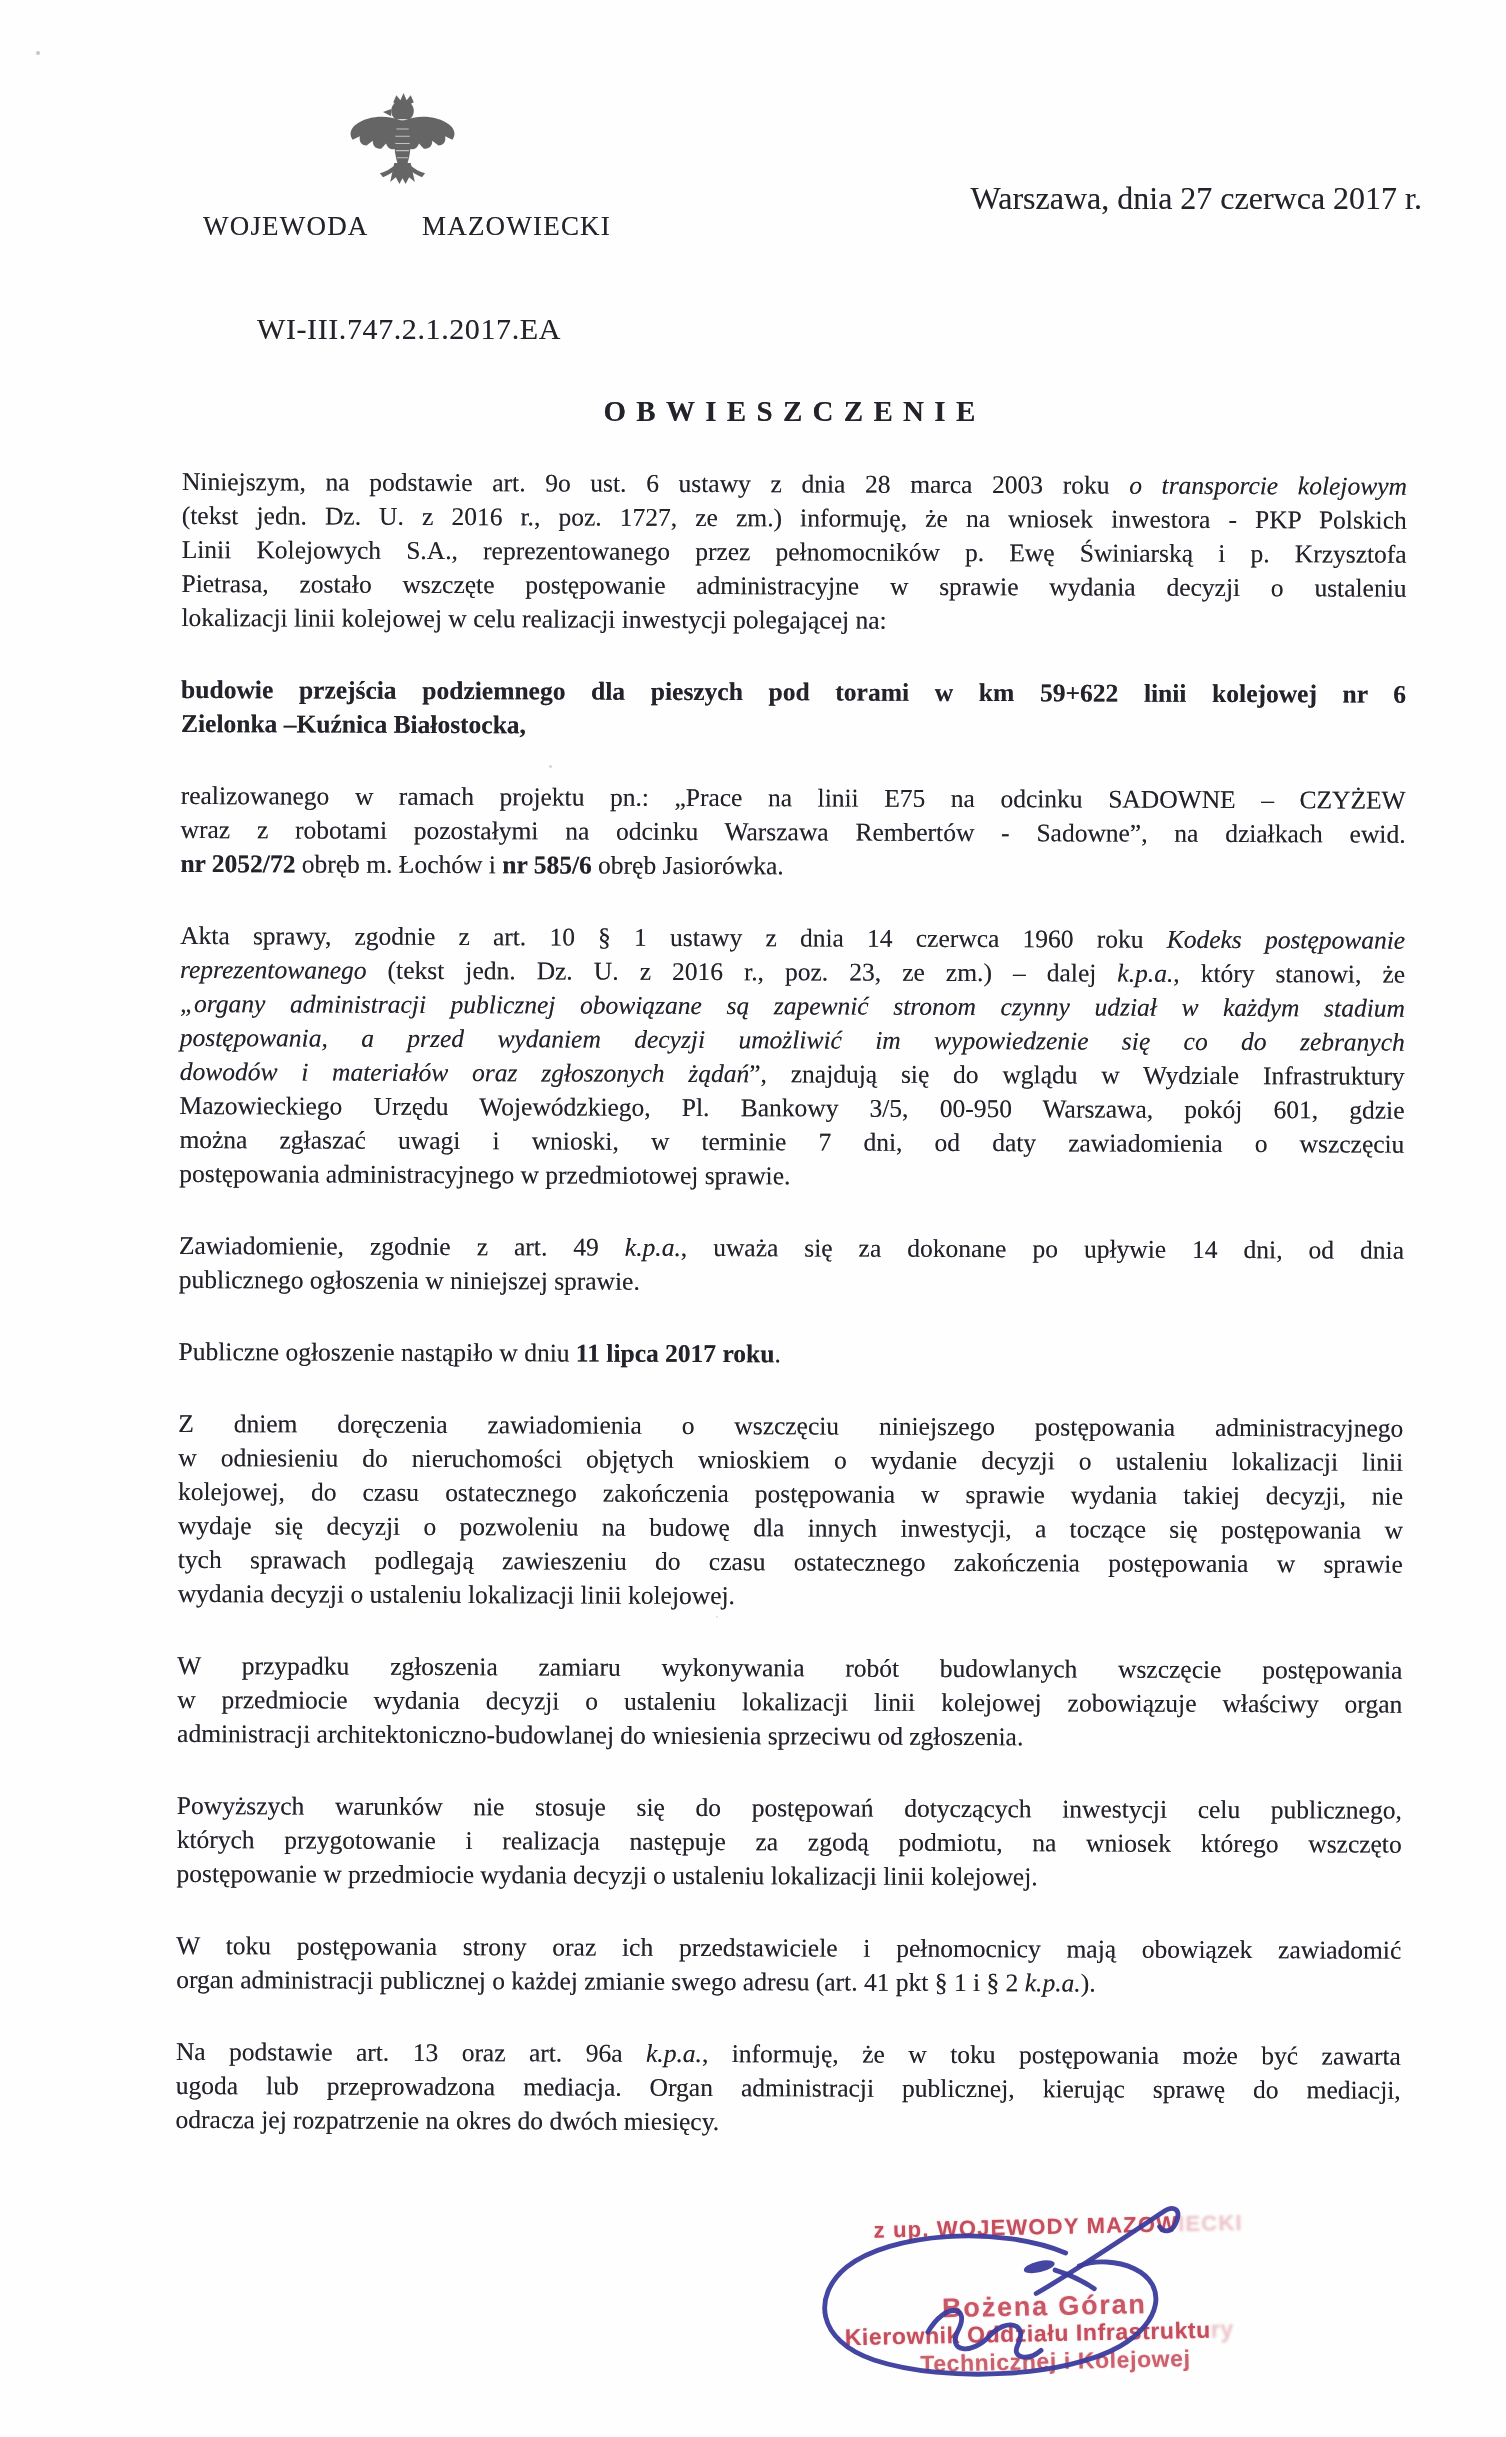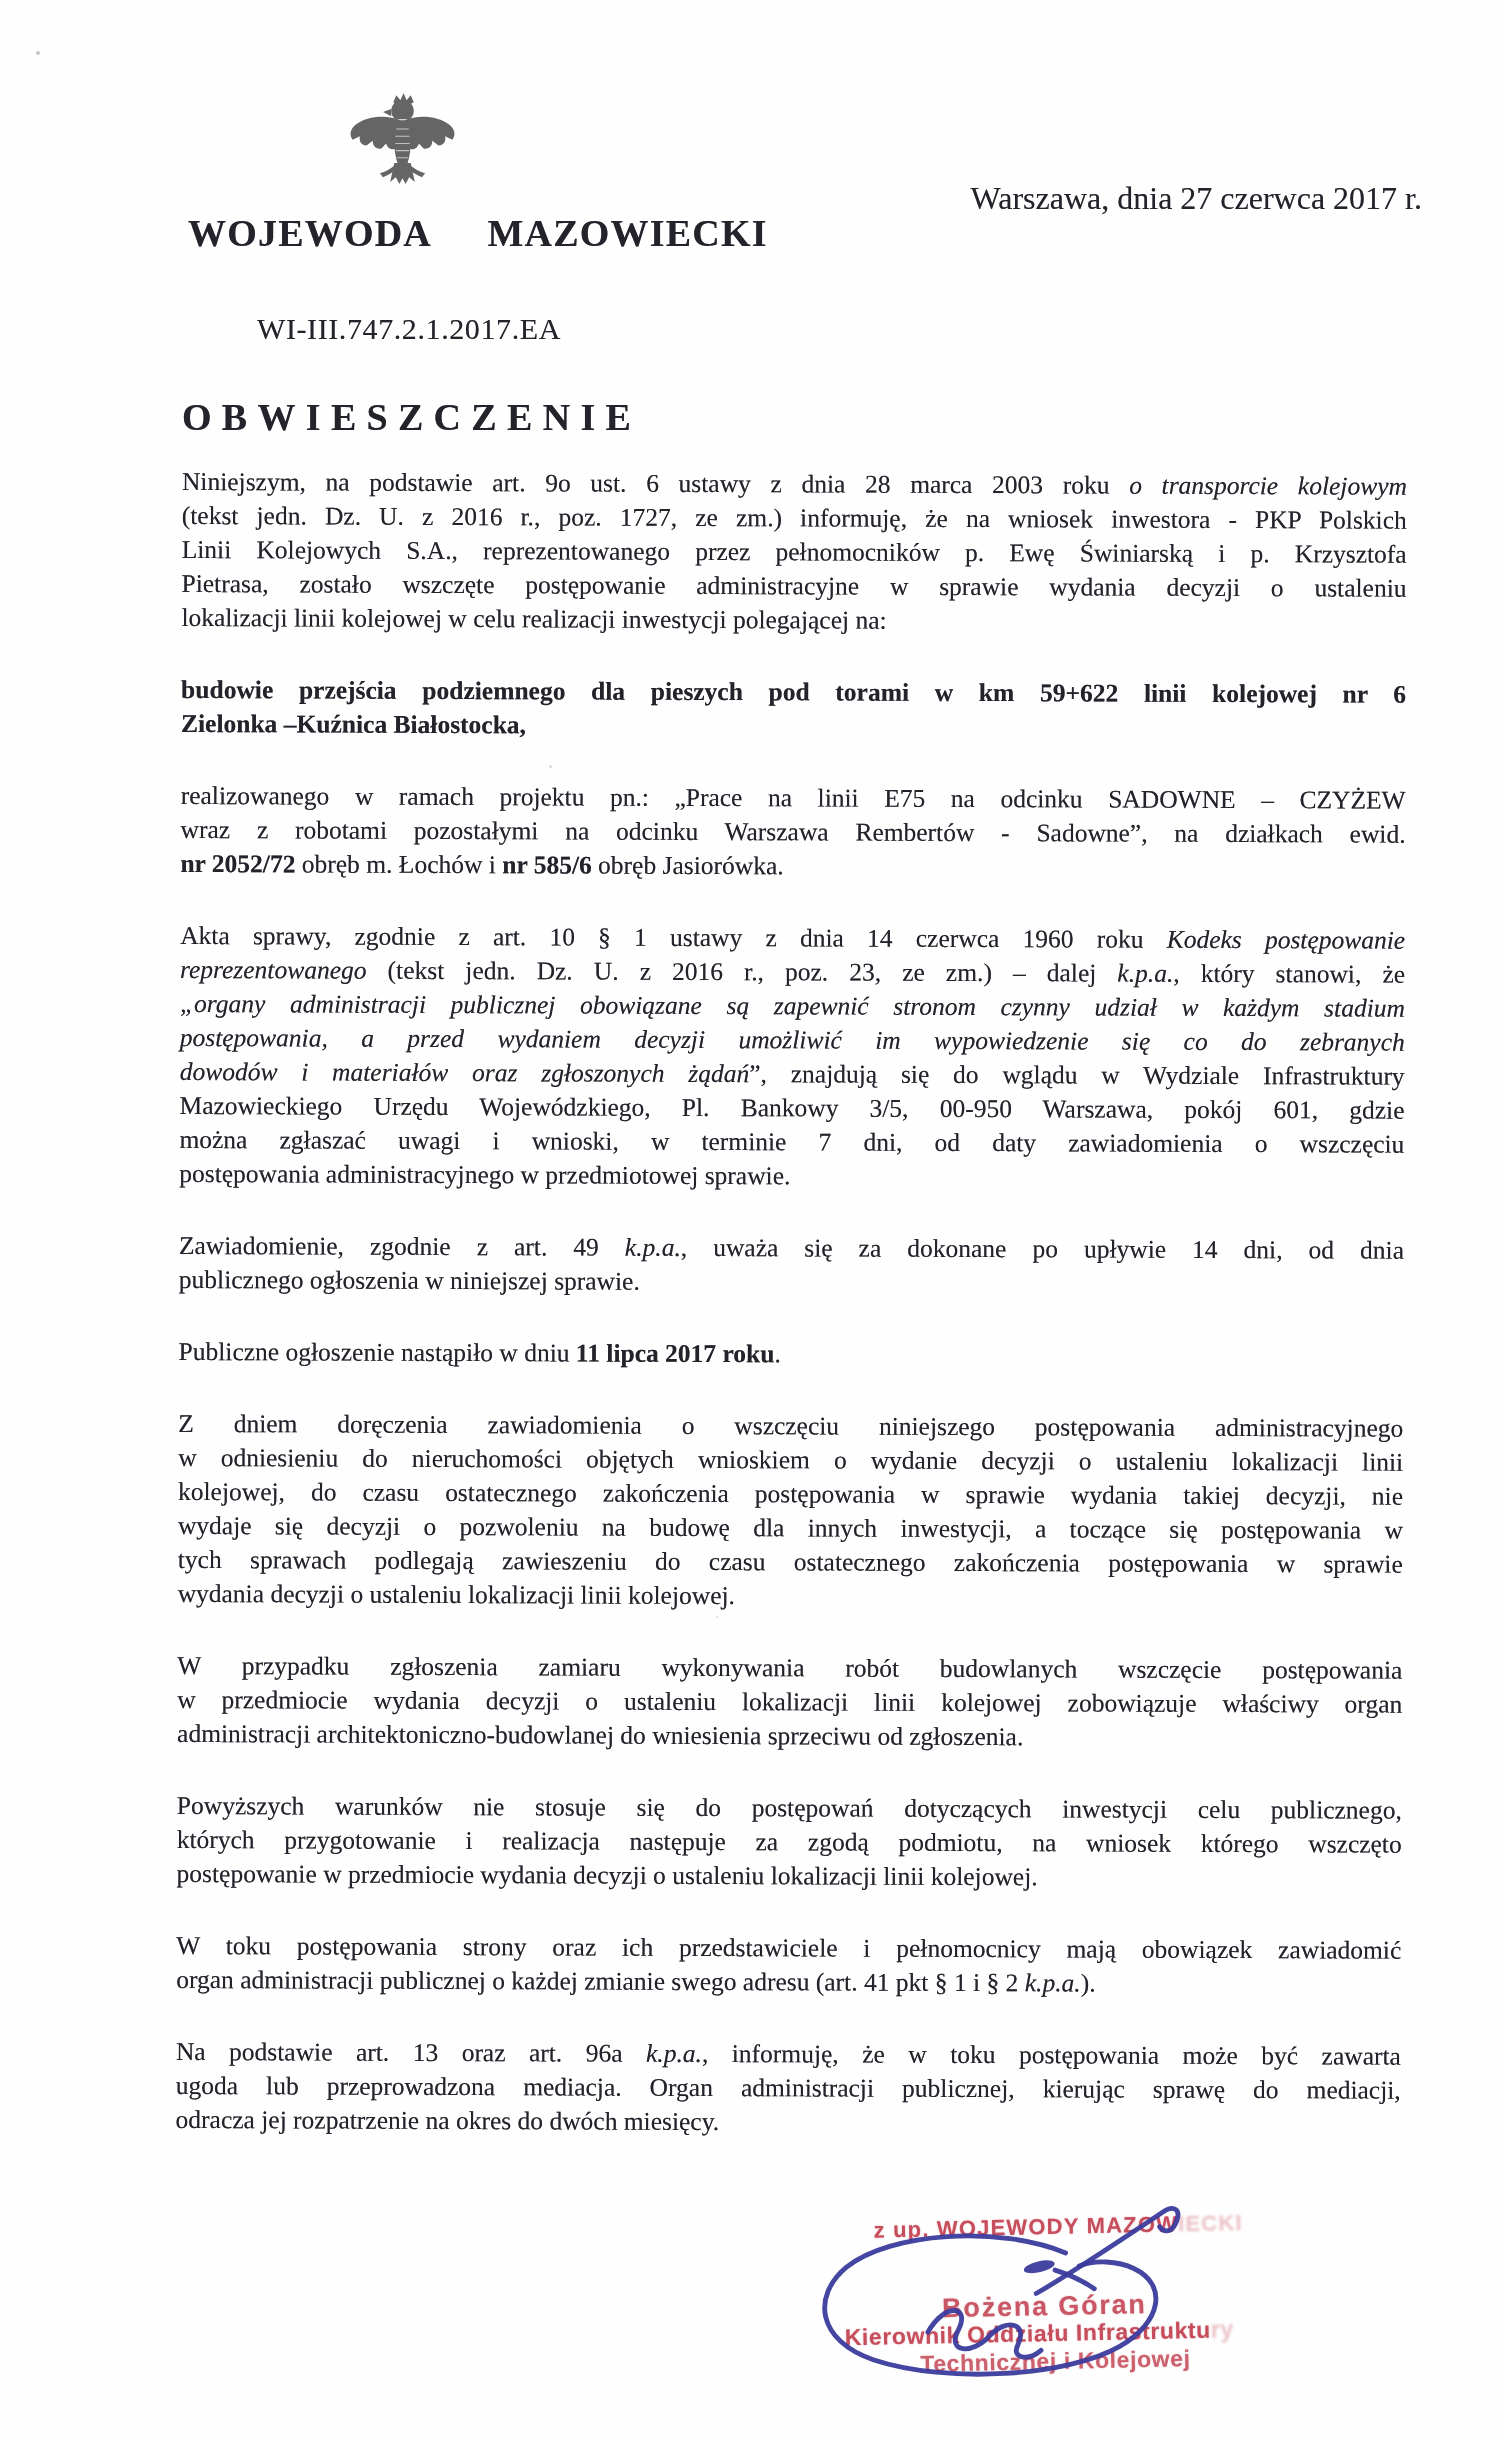--- a/index.html
+++ b/index.html
@@ -14,38 +14,39 @@
   }
   .sheet{position:absolute;inset:0;background:#fefefe;}
 
   
   .emblem{
     position:absolute;left:346px;top:92px;width:113px;height:108px;
     filter:blur(0.2px) grayscale(1);
     opacity:.88;
   }
   .office{
-    position:absolute;left:188px;top:211px;width:546px;
-    font-weight:bold;font-size:38px;letter-spacing:1.2px;word-spacing:47px;
+    position:absolute;left:203px;top:211px;width:546px;
+    font-weight:normal;font-size:27px;letter-spacing:1.2px;word-spacing:47px;
     white-space:nowrap;
     text-shadow:0 0 0.6px rgba(30,30,40,.5);
   }
   .dateline{
     position:absolute;right:84px;top:180px;
     font-size:32px;white-space:nowrap;
     text-shadow:0 0 0.4px rgba(30,30,40,.45);
   }
   .casenum{
     position:absolute;left:257px;top:312px;
     font-size:30px;white-space:nowrap;letter-spacing:0.6px;
     text-shadow:0 0 0.4px rgba(30,30,40,.45);
   }
   .doctitle{
     position:absolute;left:182px;top:395px;width:1225px;margin:0;
-    font-size:38px;font-weight:bold;letter-spacing:10.3px;
+    text-align:center;
+    font-size:29px;font-weight:bold;letter-spacing:10.3px;
     text-shadow:0 0 0.5px rgba(30,30,40,.55);
   }
 
   
   .docbody{
     position:absolute;left:182px;top:465px;width:1225px;
     font-size:25.5px;line-height:34px;
     transform:rotate(.22deg);transform-origin:left top;
     text-shadow:0 0 0.4px rgba(32,32,44,.55);
   }

